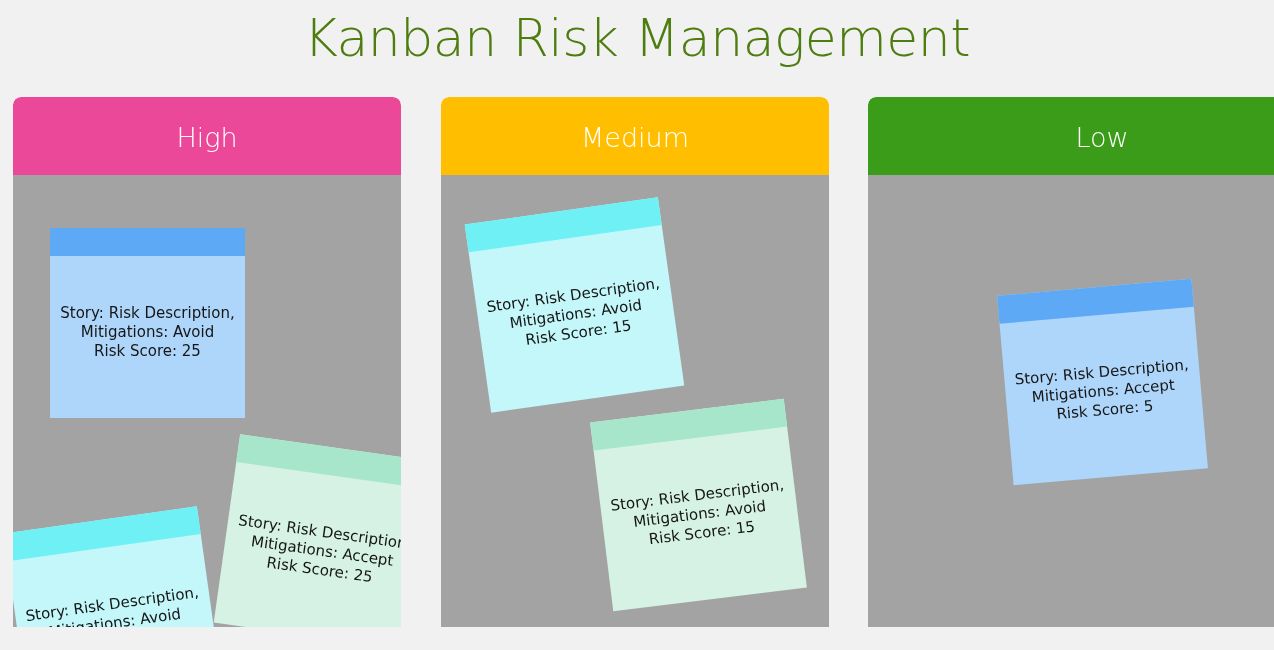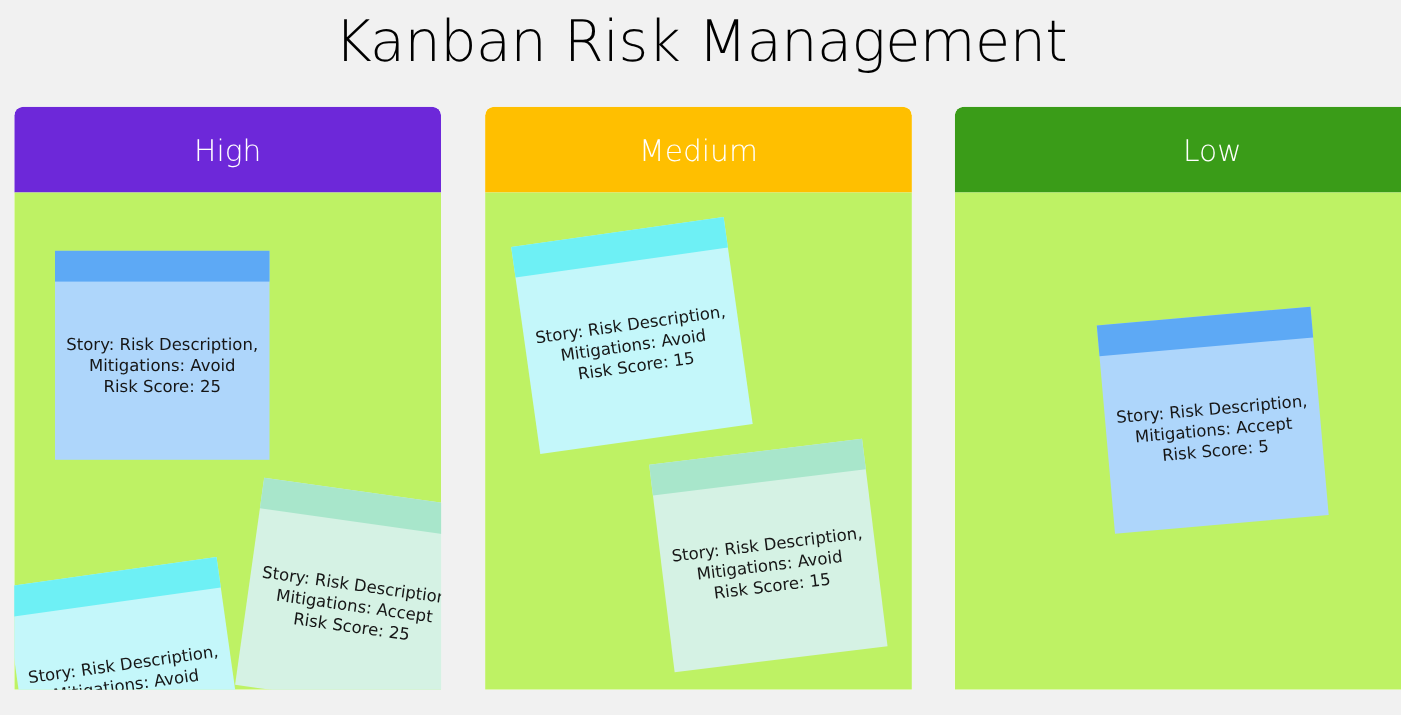--- a/index.html
+++ b/index.html
@@ -19,21 +19,21 @@
   #board-title {
     position: absolute;
     top: 0;
     left: 0;
     width: 1274px;
     height: 76px;
     line-height: 76px;
     text-align: center;
     font-size: 52px;
     font-weight: 300;
-    color: #000000;
+    color: #4d7c0f;
     letter-spacing: -0.5px;
     white-space: nowrap;
   }
 
   #columns {
     position: absolute;
     top: 97px;
     left: 13px;
     width: 1248px;
     height: 530px;
@@ -73,21 +73,21 @@
     font-weight: 300;
     white-space: nowrap;
   }
 
   .column-body {
     position: absolute;
     top: 78px;
     left: 0;
     right: 0;
     bottom: 0;
-    background: #bef264;
+    background: #a3a3a3;
   }
 
   .card {
     position: absolute;
     width: 195px;
     height: 190px;
     overflow: visible;
   }
   .card-strip {
     position: absolute;
@@ -119,21 +119,21 @@
   }
 </style>
 </head>
 <body>
 
 <div id="board-title">Kanban Risk Management</div>
 
 <div id="columns">
 
   <div class="column col-0">
-    <div class="column-header" style="background:#6d28d9;">
+    <div class="column-header" style="background:#ec4899;">
       <div class="column-header-label">High</div>
     </div>
     <div class="column-body">
 
       <div class="card" style="left:37px; top:53px; transform:rotate(0deg);">
         <div class="card-face" style="background:#aed6fb;"></div>
         <div class="card-strip" style="background:#5da9f5;"></div>
         <div class="card-text"><span>Story: Risk Description,</span><br><span>Mitigations: Avoid</span><br><span>Risk Score: 25</span></div>
       </div>
 

